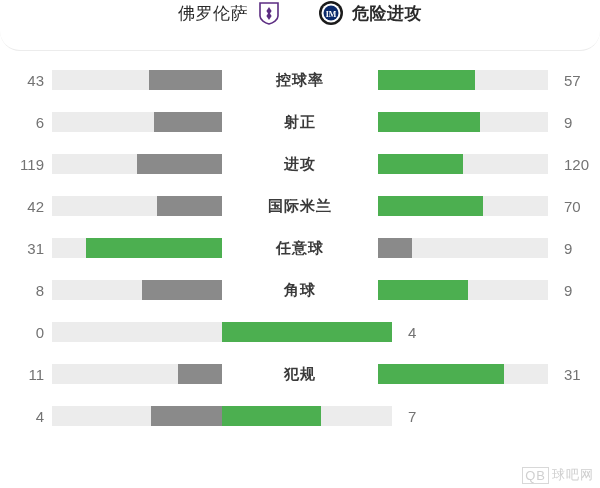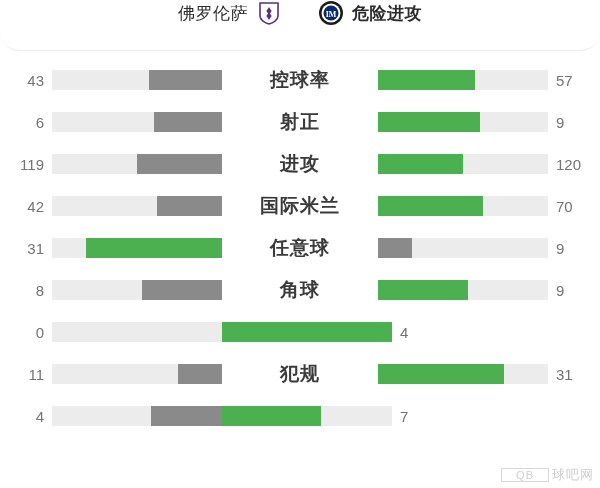--- a/index.html
+++ b/index.html
@@ -49,63 +49,63 @@
     align-items:center;
   }
   .num{
     width:52px;
     font-size:15px;
     color:#737373;
     text-align:right;
     padding-right:8px;
     box-sizing:border-box;
   }
-  .num.right{text-align:left;padding-right:0;padding-left:8px;}
+  .num.right{text-align:left;padding-right:0;padding-left:16px;}
   .bar{
     width:170px;
     height:20px;
     background:#ececec;
     position:relative;
     overflow:hidden;
   }
   .bar .fill{
     position:absolute;
     top:0;bottom:0;
     background:#8a8a8a;
   }
   .bar.left .fill{right:0;}
   .bar.right .fill{left:0;background:#4caf50;}
   .bar.left .fill.win{background:#4caf50;}
   .bar.right .fill.lose{background:#8a8a8a;}
   .label{
     flex:1;
     text-align:center;
-    font-size:19px;
+    font-size:15px;
     color:#3a3a3a;
     font-weight:bold;
     letter-spacing:1px;
   }
 
   
   .watermark{
     position:absolute;
     right:6px;
     bottom:4px;
     font-size:13px;
     color:#cfcfcf;
     letter-spacing:1px;
     display:flex;
     align-items:center;
     gap:3px;
   }
   .watermark .wm-box{
     display:inline-block;
     border:1px solid #d8d8d8;
-    padding:0 14px;
-    font-size:11px;
+    padding:0 2px;
+    font-size:13px;
     color:#d0d0d0;
   }
 </style>
 </head>
 <body>
 
 <div class="wrap">
 
   <div class="header">
     <div class="team home">

